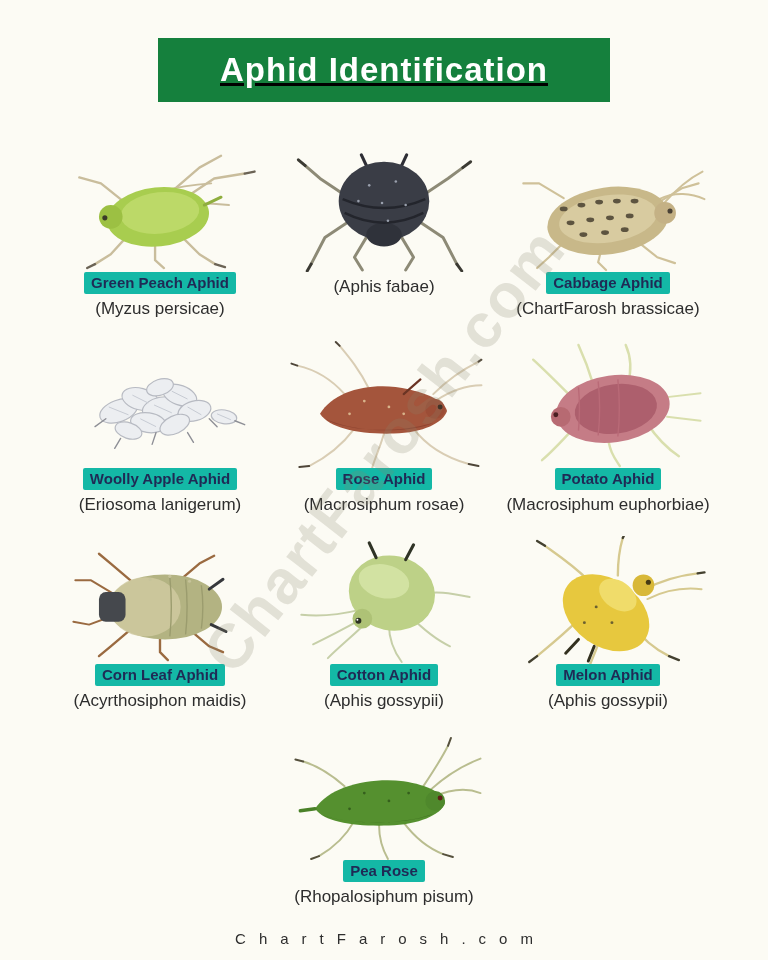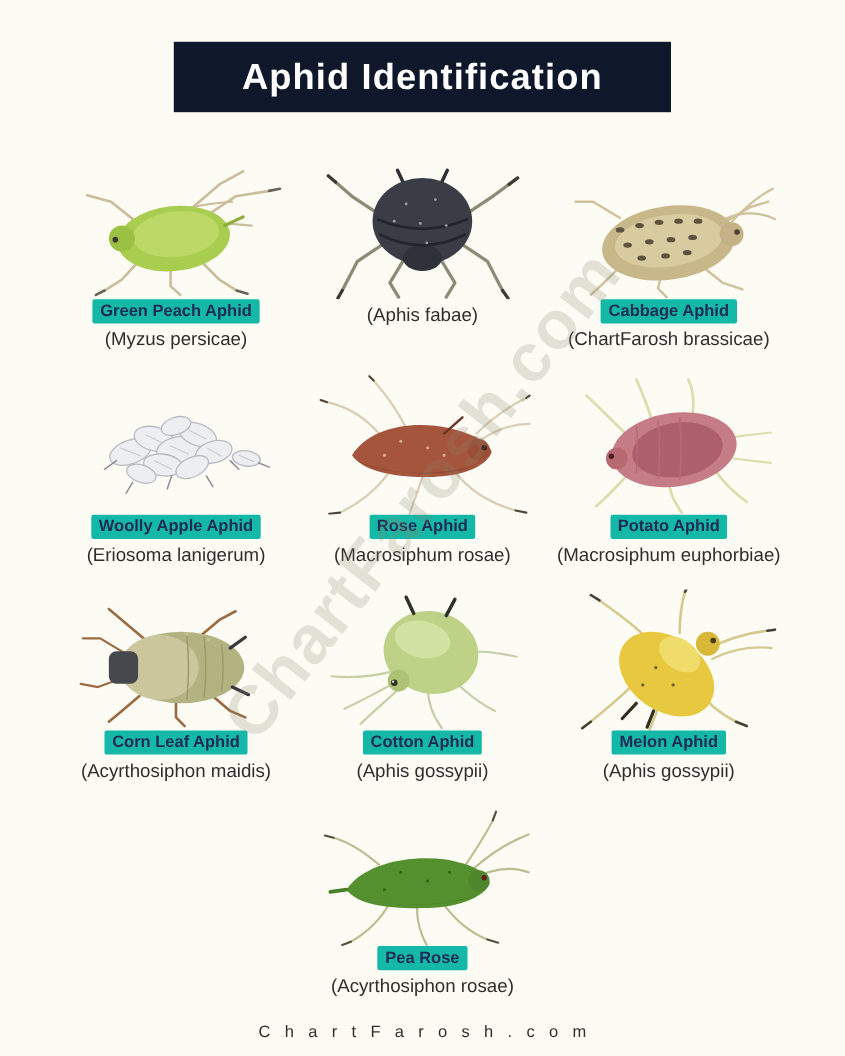--- a/index.html
+++ b/index.html
@@ -2,22 +2,22 @@
 <html><head>
 <meta charset="utf-8">
 <style>
   html,body{margin:0;padding:0;}
   .page{
     width:768px;height:960px;position:relative;overflow:hidden;
     background:#FCFBF4;
     font-family:"Liberation Sans",sans-serif;
   }
   .banner{
-    width:452px;height:64px;margin:38px auto 0;background:#0f172a;
-    display:flex;align-items:center;justify-content:center;
+    width:452px;height:64px;margin:38px auto 0;background:#15803d;
+    display:flex;align-items:center;justify-content:center;text-decoration:underline;
   }
   .banner h1{
     margin:0;color:#FFFFFF;font-size:33px;font-weight:600;letter-spacing:1px;
   }
   .grid{width:672px;margin:34px auto 0;}
   .row{display:flex;justify-content:center;}
   .cell{
     width:224px;height:196px;margin:0;
     display:flex;flex-direction:column;align-items:center;
   }
@@ -412,21 +412,21 @@
             <g fill="#355F1D">
                 <circle cx="80" cy="62" r="1.4"></circle>
                 <circle cx="105" cy="70" r="1.4"></circle>
                 <circle cx="65" cy="78" r="1.4"></circle>
                 <circle cx="125" cy="62" r="1.4"></circle>
               </g>
           </svg>
         </div>
         <figcaption class="caption">
           <span class="name">Pea Rose</span>
-          <span class="sci">(Acyrthosiphon rosae)</span>
+          <span class="sci">(Rhopalosiphum pisum)</span>
         </figcaption>
       </figure>
     </div>
 
   </div>
 
   <div class="watermark">ChartFarosh.com</div>
 
   <div class="footer">ChartFarosh.com</div>
 

